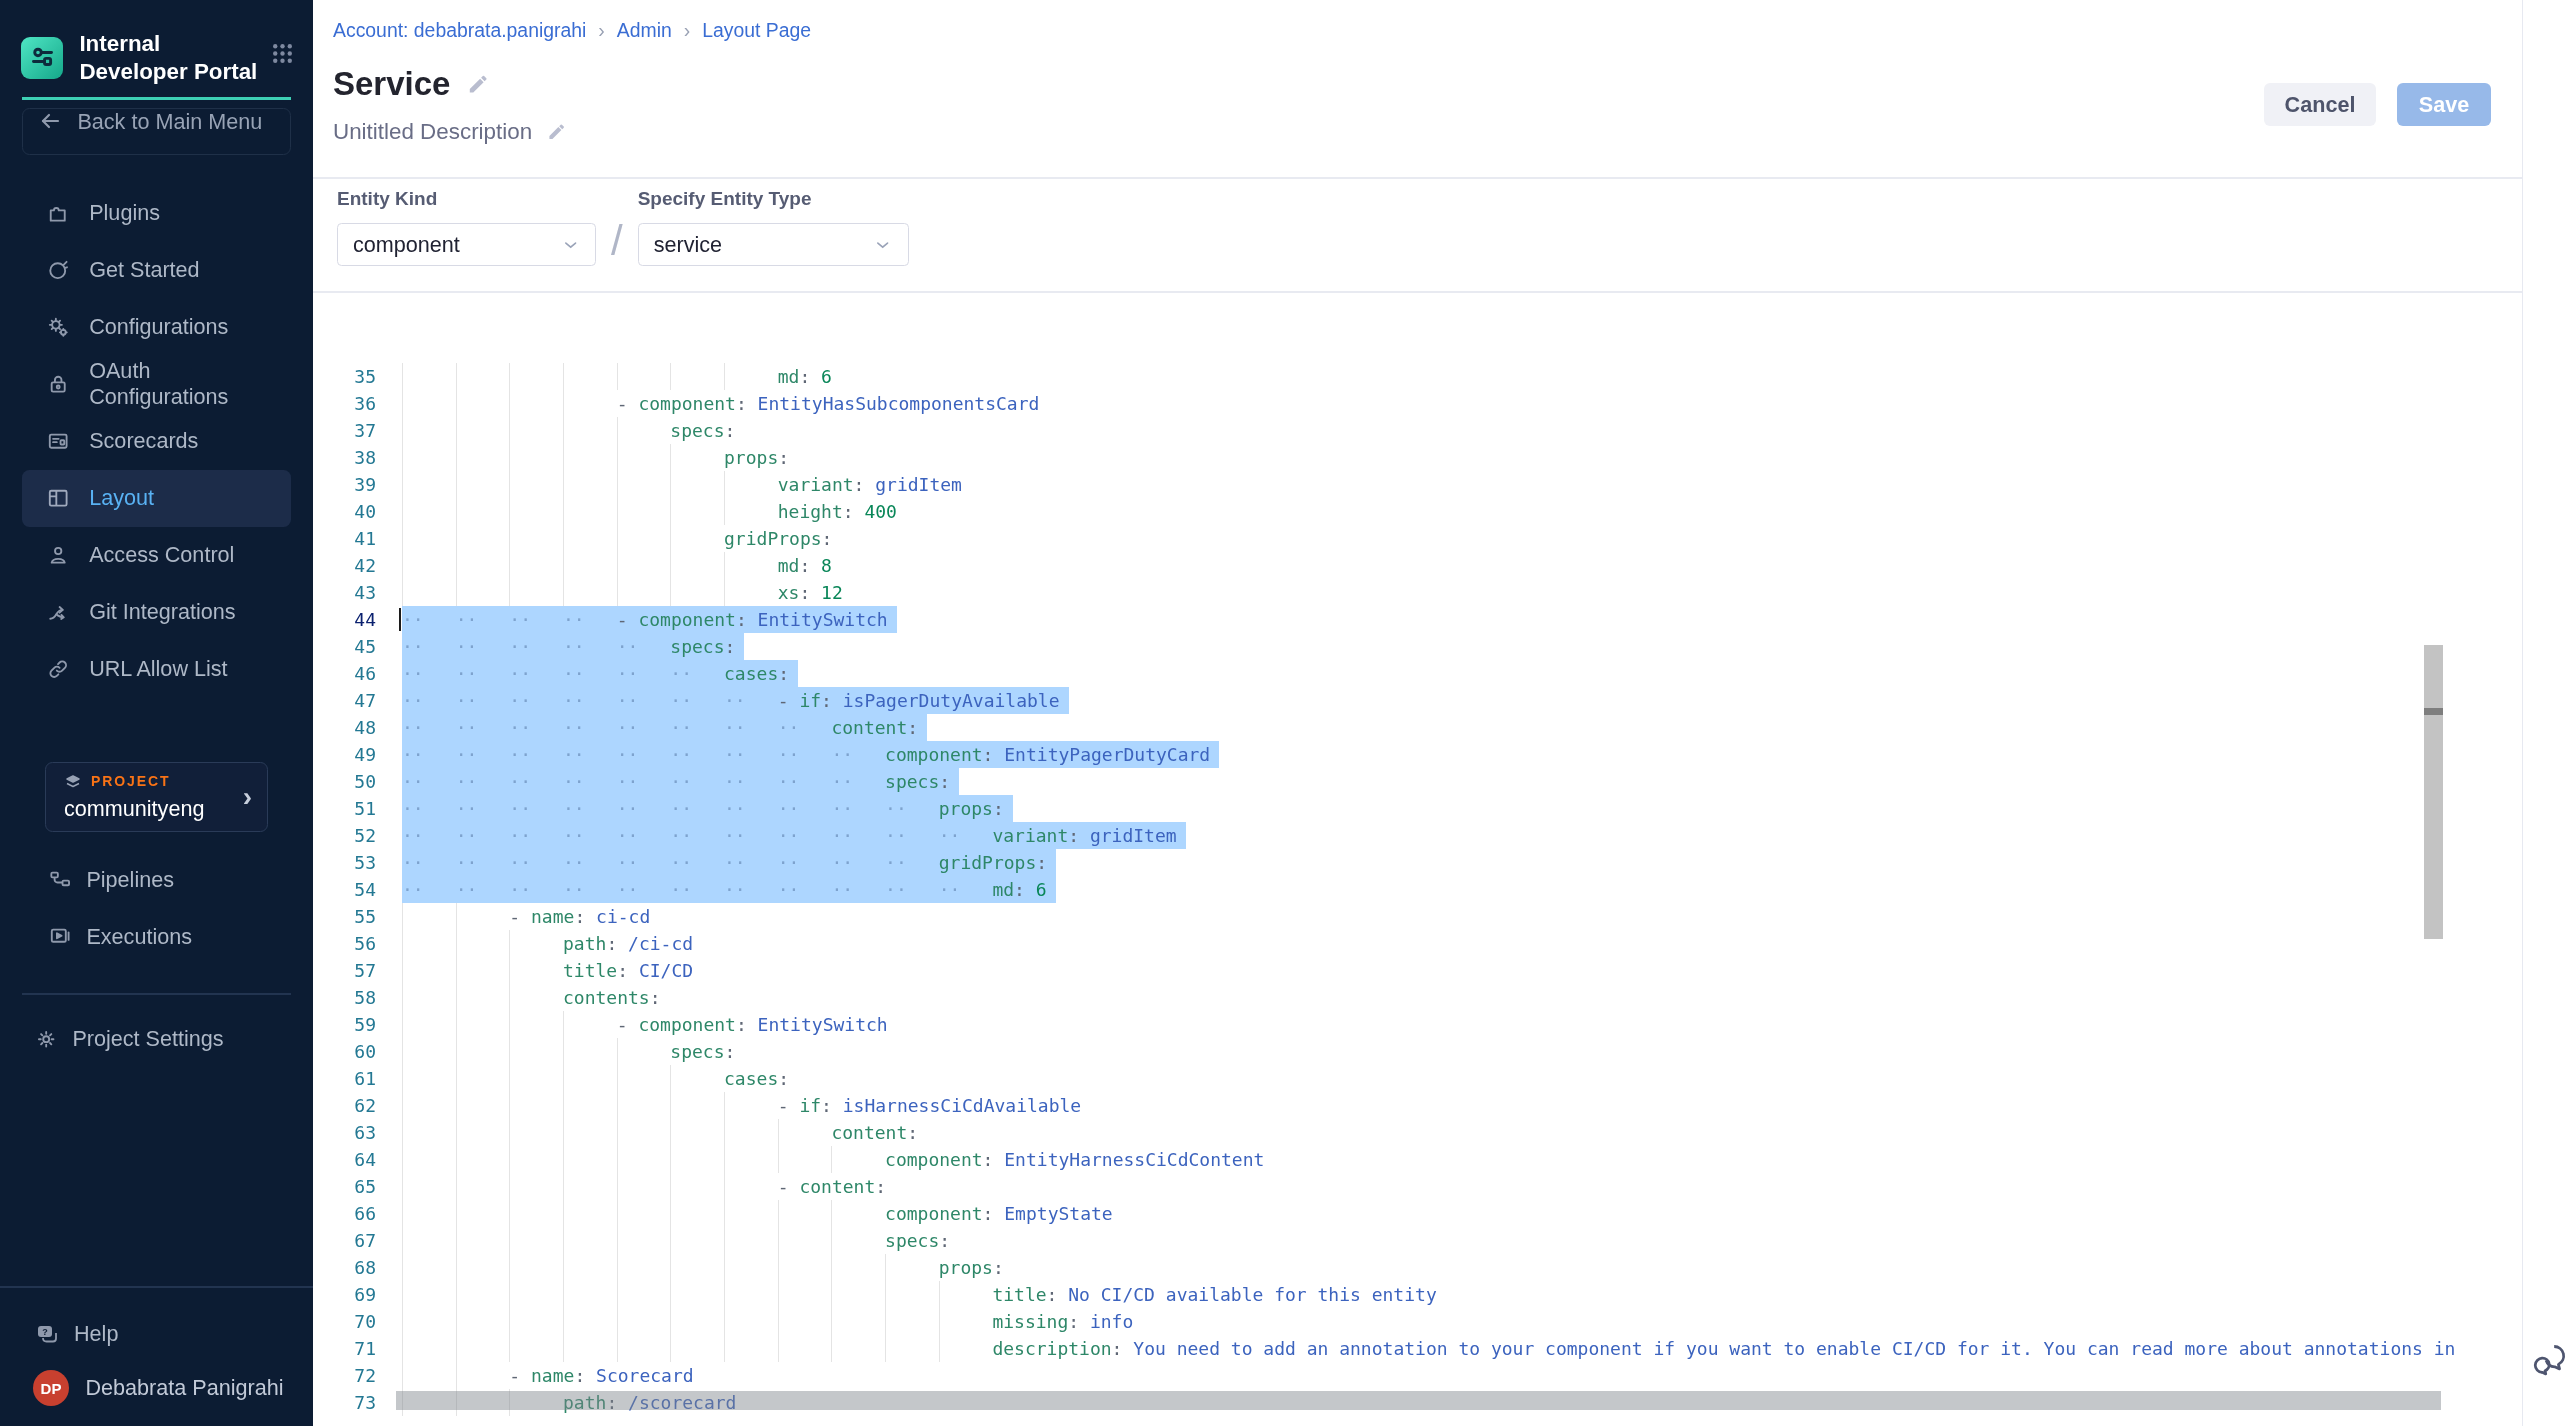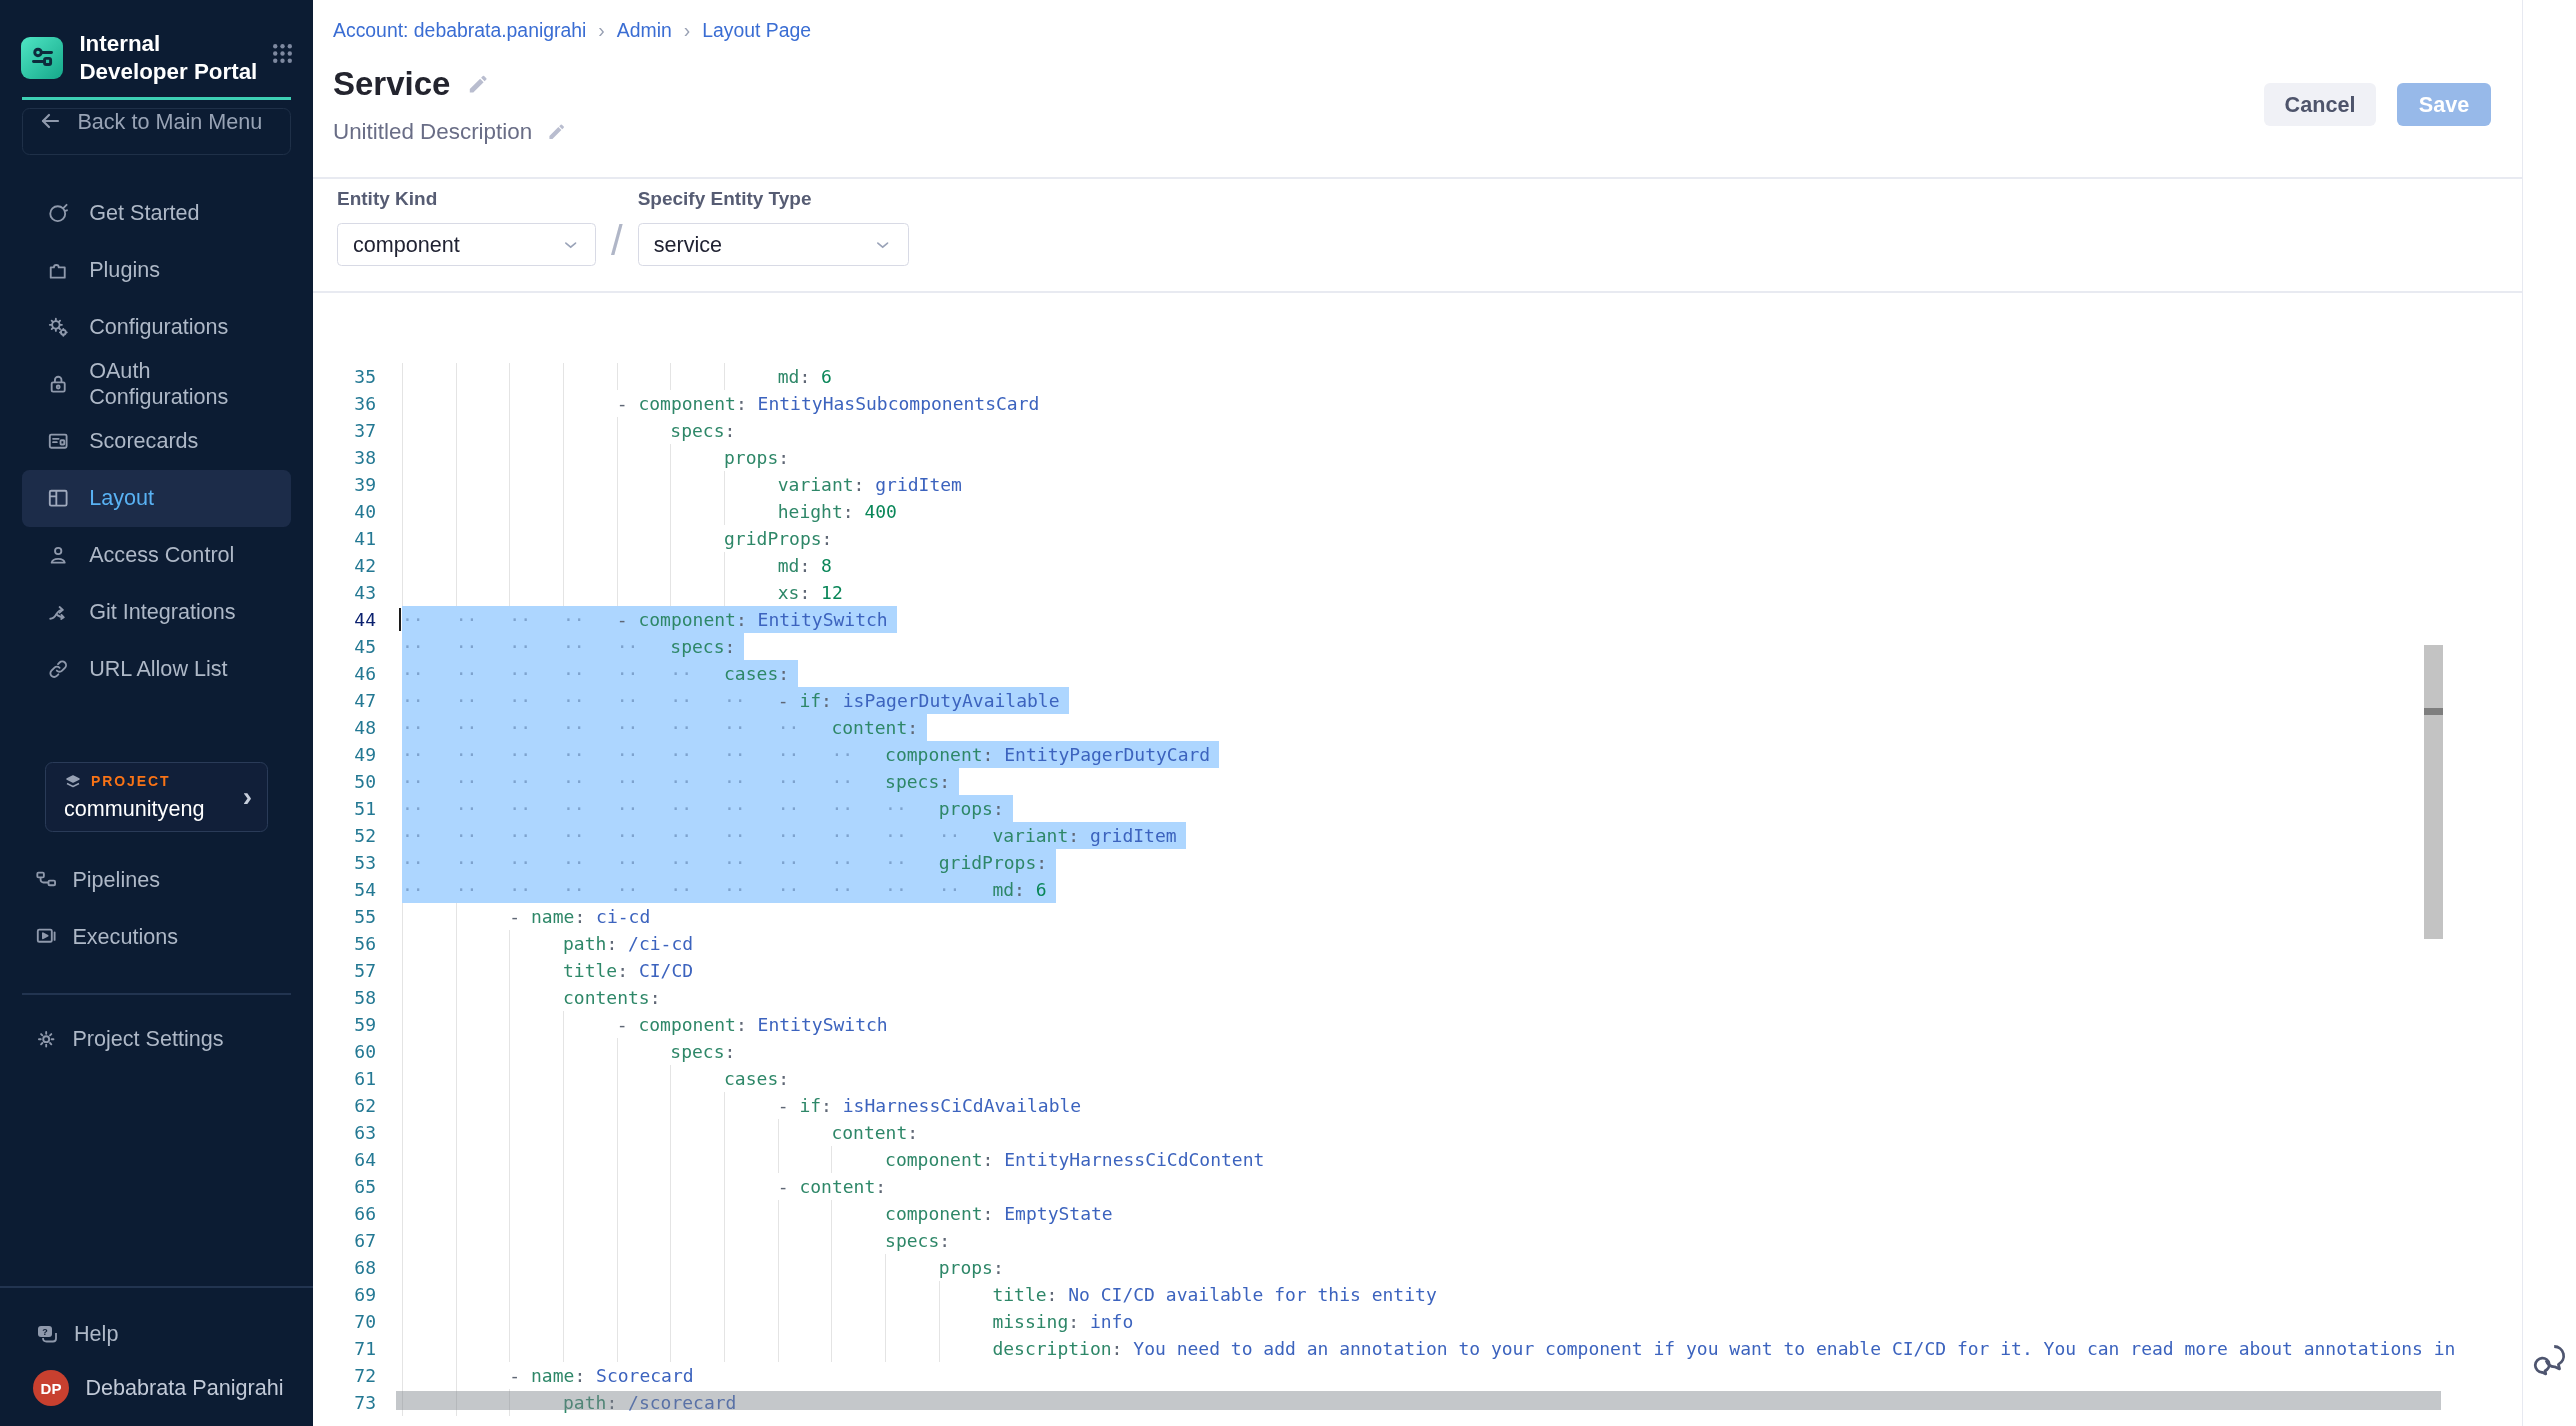--- a/index.html
+++ b/index.html
@@ -20,21 +20,21 @@
   .nitem{height:57px;display:flex;align-items:center;margin:0 22.4px;padding-left:25px;gap:19.4px;
     font-size:21.6px;border-radius:7.5px;color:#AEB8C7;cursor:pointer;}
   .nitem.active{background:#1C2C49;color:#59B2F3;}
   .proj{margin:64px 45px 0;background:#111F39;border:1.5px solid #2A3B58;border-radius:7.5px;height:70px;
     padding:10.4px 13.4px 0 18px;box-sizing:border-box;position:relative;}
   .proj-top{display:flex;gap:9px;font-size:14px;letter-spacing:1.9px;
     color:#f97316;font-weight:bold;}
   .proj-name{font-size:21.6px;color:#FFFFFF;margin-top:5.2px;}
   .proj-chev{position:absolute;right:15px;top:50%;transform:translateY(-50%);color:#C6CEDC;
     font-size:28px;font-weight:bold;}
-  .pnav{margin-top:19.4px;}
+  .pnav{margin-top:19.4px;margin-left:14px;}
   .pitem{height:57px;display:flex;align-items:center;padding-left:35px;gap:15px;font-size:21.6px;color:#AEB8C7;}
   .sdiv{height:1.5px;background:#223450;margin:28px 22.4px 0;}
   .spacer{flex:1;}
   .bdiv{height:1.5px;background:#223450;}
   .help-item{height:57px;display:flex;align-items:center;padding-left:35px;gap:15px;font-size:21.6px;margin-top:18px;}
   .user{display:flex;align-items:center;padding-left:33px;gap:16.4px;margin:7.5px 0 21px;}
   .avatar{width:36px;height:36px;border-radius:50%;background:#C8402F;color:#fff;font-size:15px;
     font-weight:bold;display:flex;align-items:center;justify-content:center;flex:none;}
   .uname{font-size:21.6px;color:#C2CAD8;}
   .icon{flex:none;display:inline-flex;}
@@ -124,35 +124,35 @@
           <path d="M20 12H5"></path>
             <path d="M11 6l-6 6 6 6"></path>
         </svg>
       </span>
       <span>Back to Main Menu</span>
     </div>
 
     <nav class="nav">
       <div class="nitem">
         <span class="icon">
+          <svg width="22.4" height="22.4" viewBox="0 0 24 24" fill="none" stroke="#8F99AC" stroke-width="2" stroke-linejoin="round">
+            <path d="M4 9h3.4a2.6 2.6 0 1 1 5.2 0H19v11H4z"></path>
+          </svg>
+        </span>
+        <span>Plugins</span>
+      </div>
+      <div class="nitem">
+        <span class="icon">
           <svg width="22.4" height="22.4" viewBox="0 0 24 24" fill="none" stroke="#8F99AC" stroke-width="2">
             <circle cx="11.5" cy="12.5" r="8"></circle>
               <path d="M17.5 6.5L21 3" stroke-linecap="round"></path>
               <path d="M19.4 9.5l2-.6" stroke-linecap="round"></path>
           </svg>
         </span>
         <span>Get Started</span>
-      </div>
-      <div class="nitem">
-        <span class="icon">
-          <svg width="22.4" height="22.4" viewBox="0 0 24 24" fill="none" stroke="#8F99AC" stroke-width="2" stroke-linejoin="round">
-            <path d="M4 9h3.4a2.6 2.6 0 1 1 5.2 0H19v11H4z"></path>
-          </svg>
-        </span>
-        <span>Plugins</span>
       </div>
       <div class="nitem">
         <span class="icon">
           <svg width="22.4" height="22.4" viewBox="0 0 24 24" fill="none" stroke="#8F99AC" stroke-width="2" stroke-linecap="round">
             <circle cx="9.5" cy="9.5" r="4"></circle>
             <path d="M9.5 3v2M9.5 14v2M3 9.5h2M14 9.5h2M5 5l1.4 1.4M12.6 12.6L14 14M14 5l-1.4 1.4M6.4 12.6L5 14"></path>
             <circle cx="17.5" cy="17.5" r="2.6"></circle>
             <path d="M17.5 13.8v1.2M17.5 20v1.2M13.8 17.5H15M20 17.5h1.2"></path>
           </svg>
         </span>

